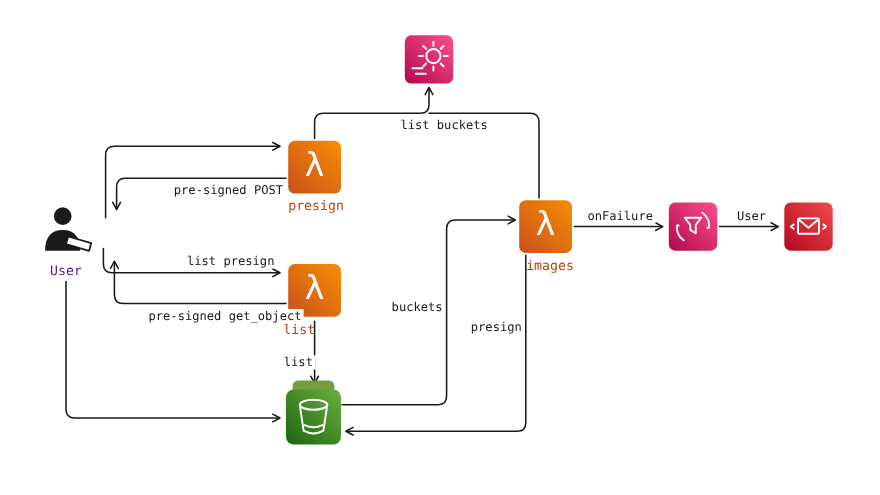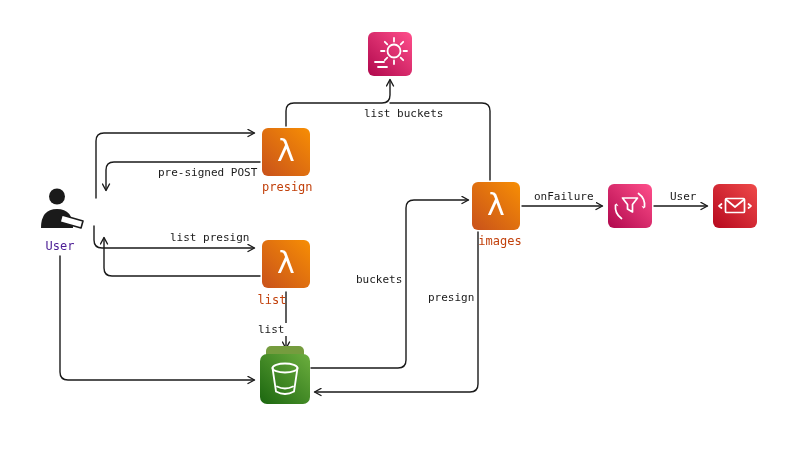--- a/index.html
+++ b/index.html
@@ -117,20 +117,21 @@
       <g stroke="#fff" stroke-width="1.8" fill="none" stroke-linecap="round" stroke-linejoin="round">
         <ellipse cx="25" cy="14" rx="12.5" ry="4.5"></ellipse>
         <path d="M12.5 14 L16 37.5 Q25 42.5 34 37.5 L37.5 14"></path>
         <path d="M17 32.5 Q25 36.5 33 32.5"></path>
       </g>
     </svg>
   </div>
 
   <div class="elabel" style="left:156px;top:166px">pre-signed POST</div>
   <div class="elabel" style="left:168px;top:231px">list presign</div>
+  <div class="elabel" style="left:133px;top:281px">pre-signed get_object</div>
   <div class="elabel" style="left:362px;top:107px">list buckets</div>
   <div class="elabel" style="left:354px;top:273px">buckets</div>
   <div class="elabel" style="left:426px;top:291px">presign</div>
   <div class="elabel" style="left:256px;top:323px">list</div>
   <div class="elabel" style="left:532px;top:190px">onFailure</div>
   <div class="elabel" style="left:668px;top:190px">User</div>
 
 </div>
 
 </body></html>

